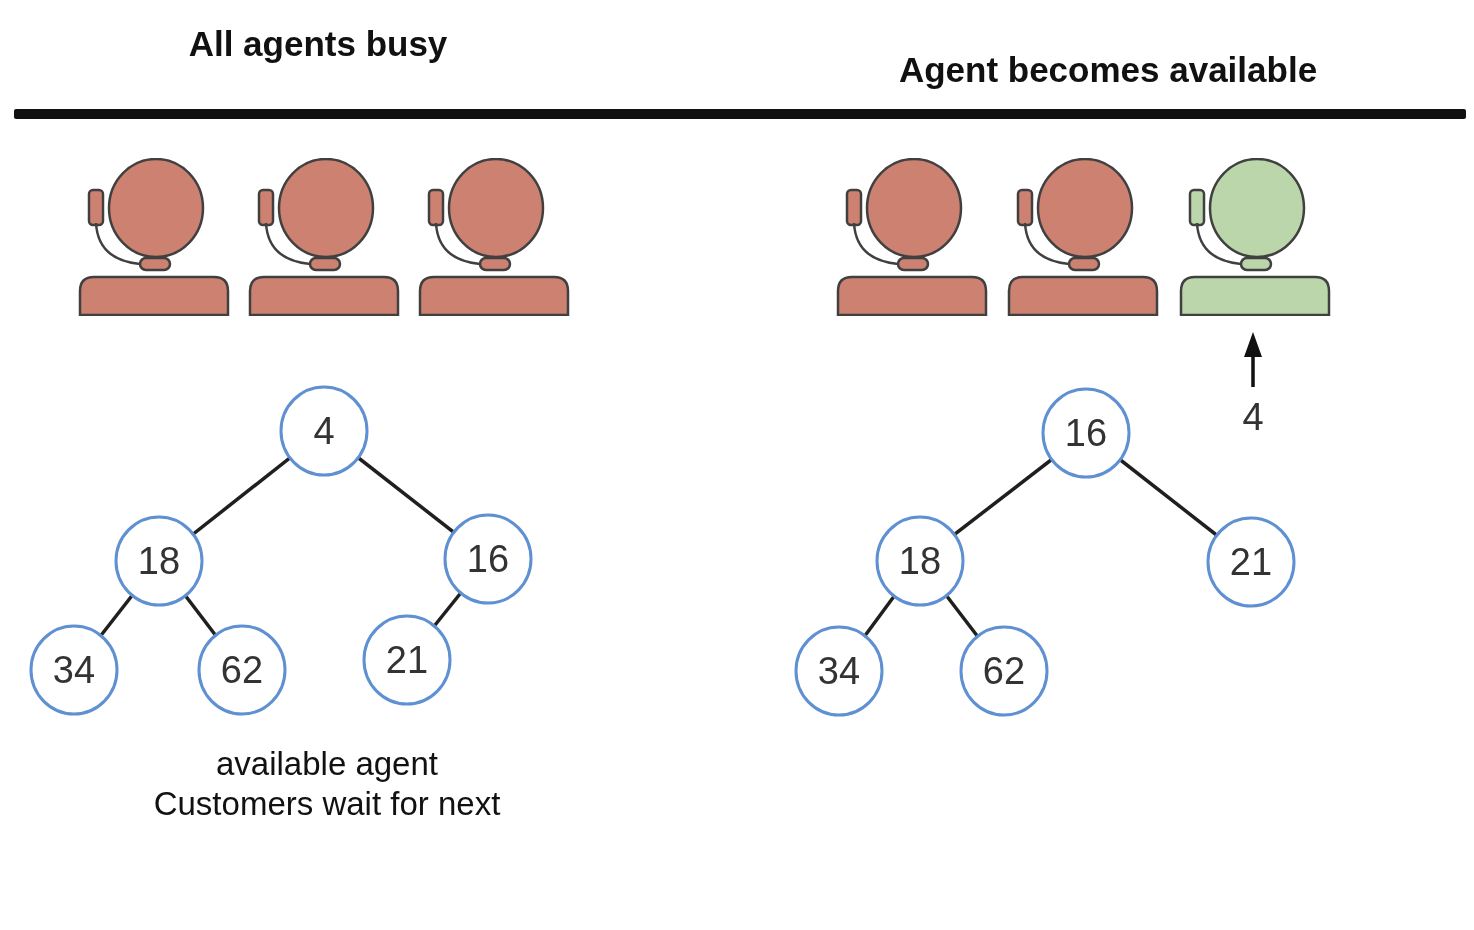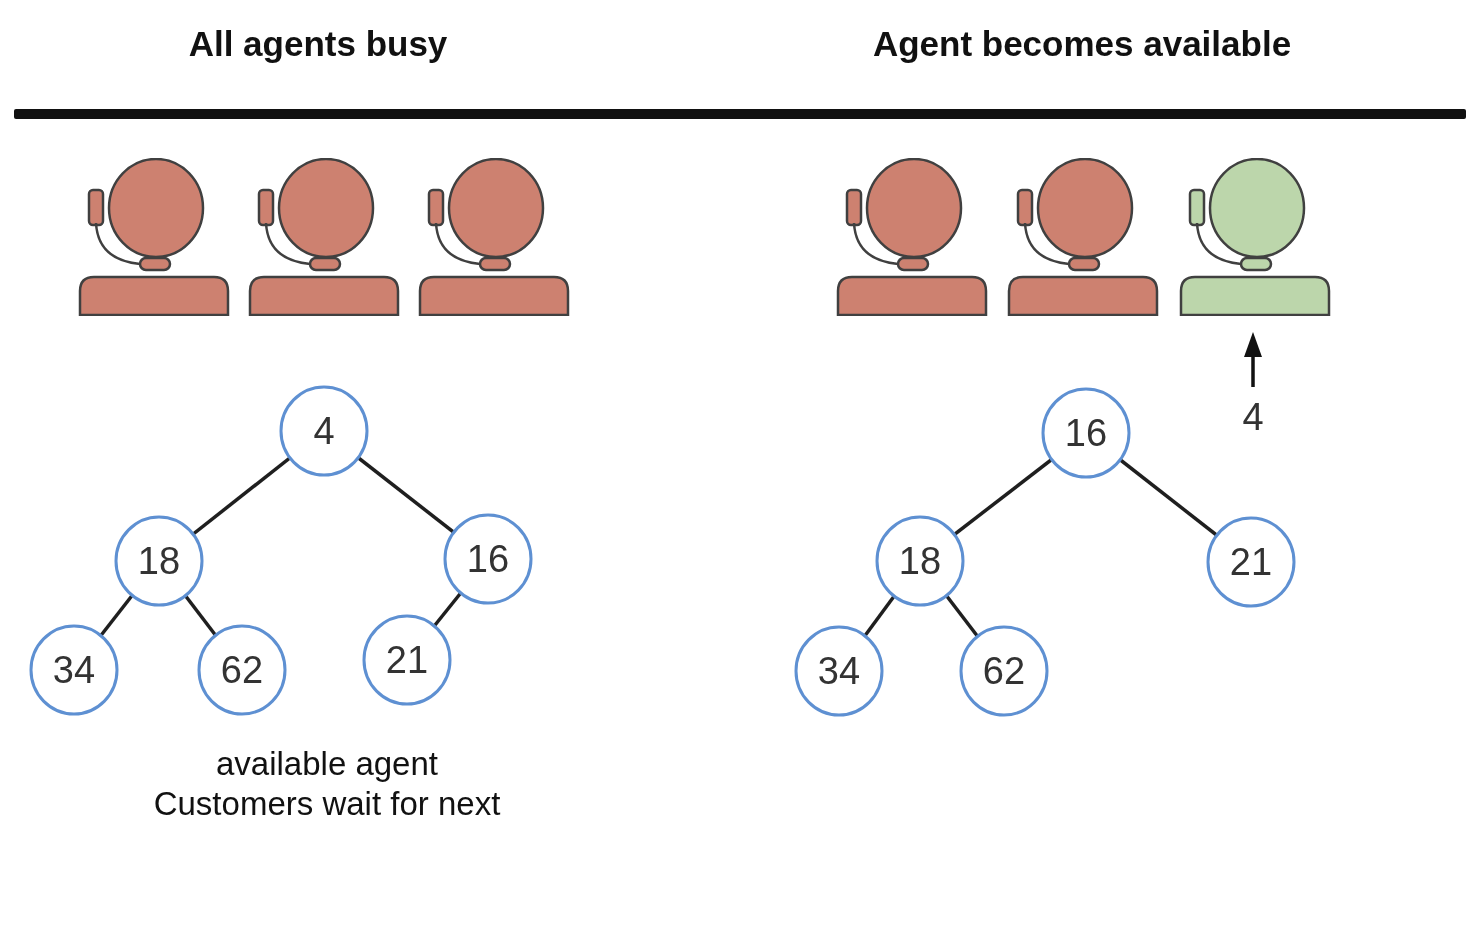--- a/index.html
+++ b/index.html
@@ -7,21 +7,21 @@
   .canvas {
     position:relative; width:1474px; height:930px;
     background:var(--background,#fff); overflow:hidden;border-radius:17px;
   }
   .panel-title {
     position:absolute; top:24px; transform:translateX(-50%);
     font-size:35px; font-weight:bold; color:var(--ink,#111);
     white-space:nowrap;
   }
   .title-left  { left:318px; }
-  .title-right { left:1082px; }
+  .title-right { left:1108px;margin-top:26px; }
   .divider {
     position:absolute; left:14px; top:109px; width:1452px; height:10px;
     background:var(--ink,#111); border-radius:2px;
   }
   .agent { position:absolute; width:152px; height:158px; top:158px; }
   .agent .fill { stroke:var(--outline,#404040); stroke-width:2.5; fill:#cccccc; }
   .agent[data-status="busy"] .fill { fill:var(--busy,#cd8170); }
   .agent[data-status="available"] .fill { fill:var(--available,#bcd6ab); }
   .agent .wire { stroke:var(--outline,#404040); stroke-width:2.5; fill:none; }
   .a1 { left:78px; }  .a2 { left:248px; }  .a3 { left:418px; }

